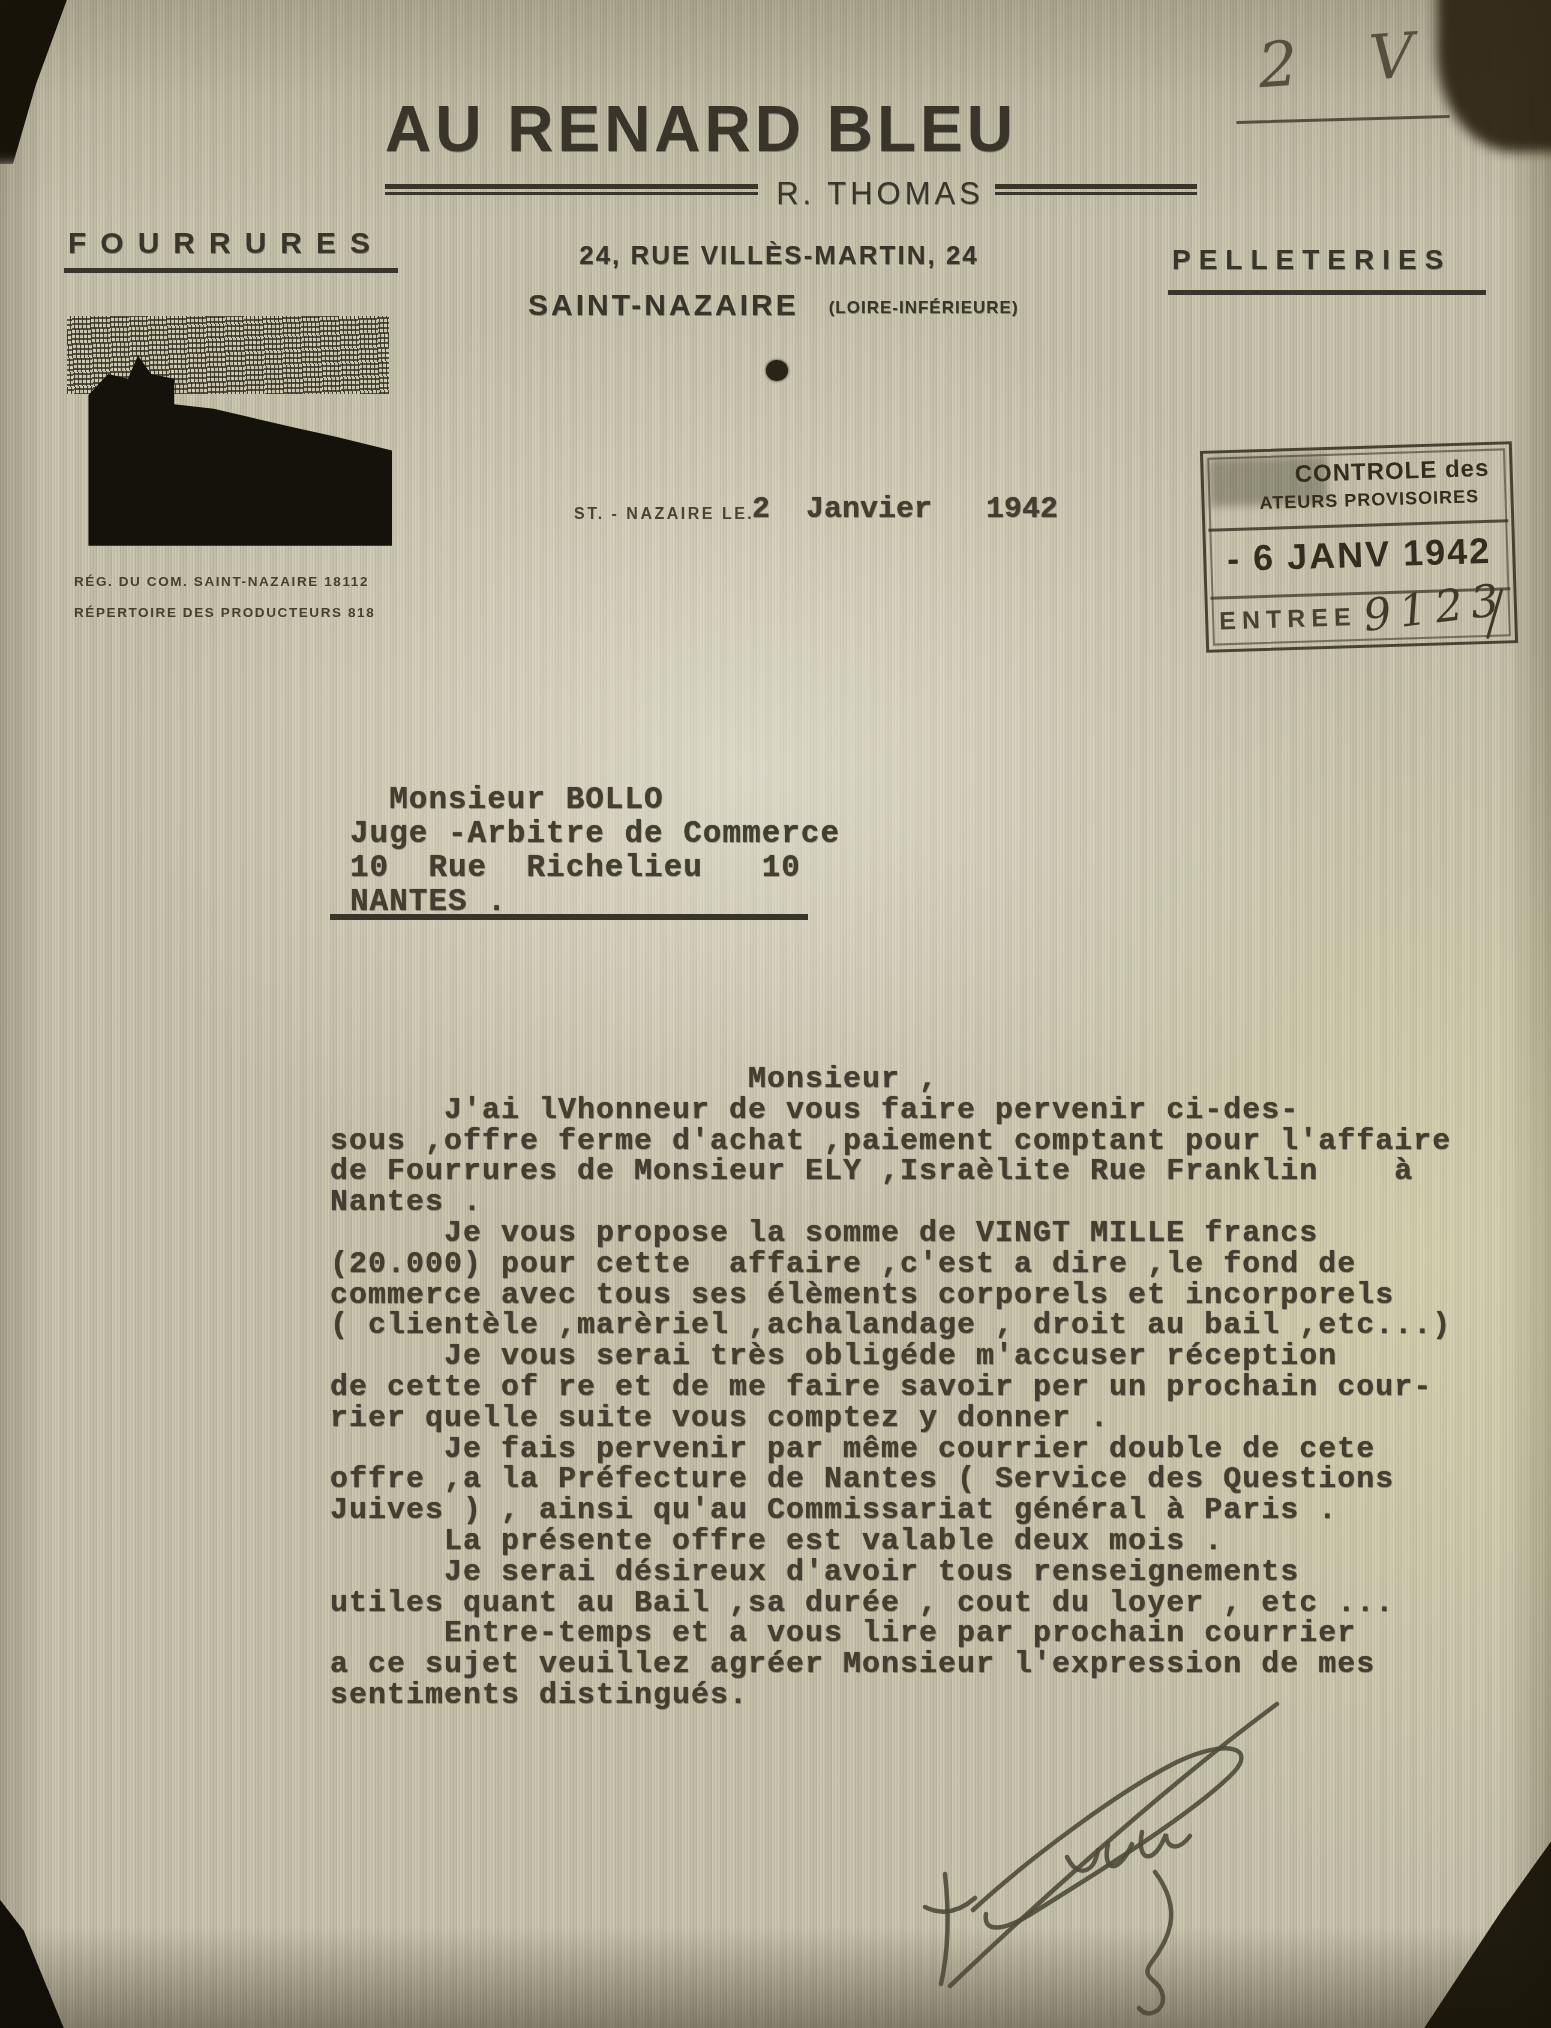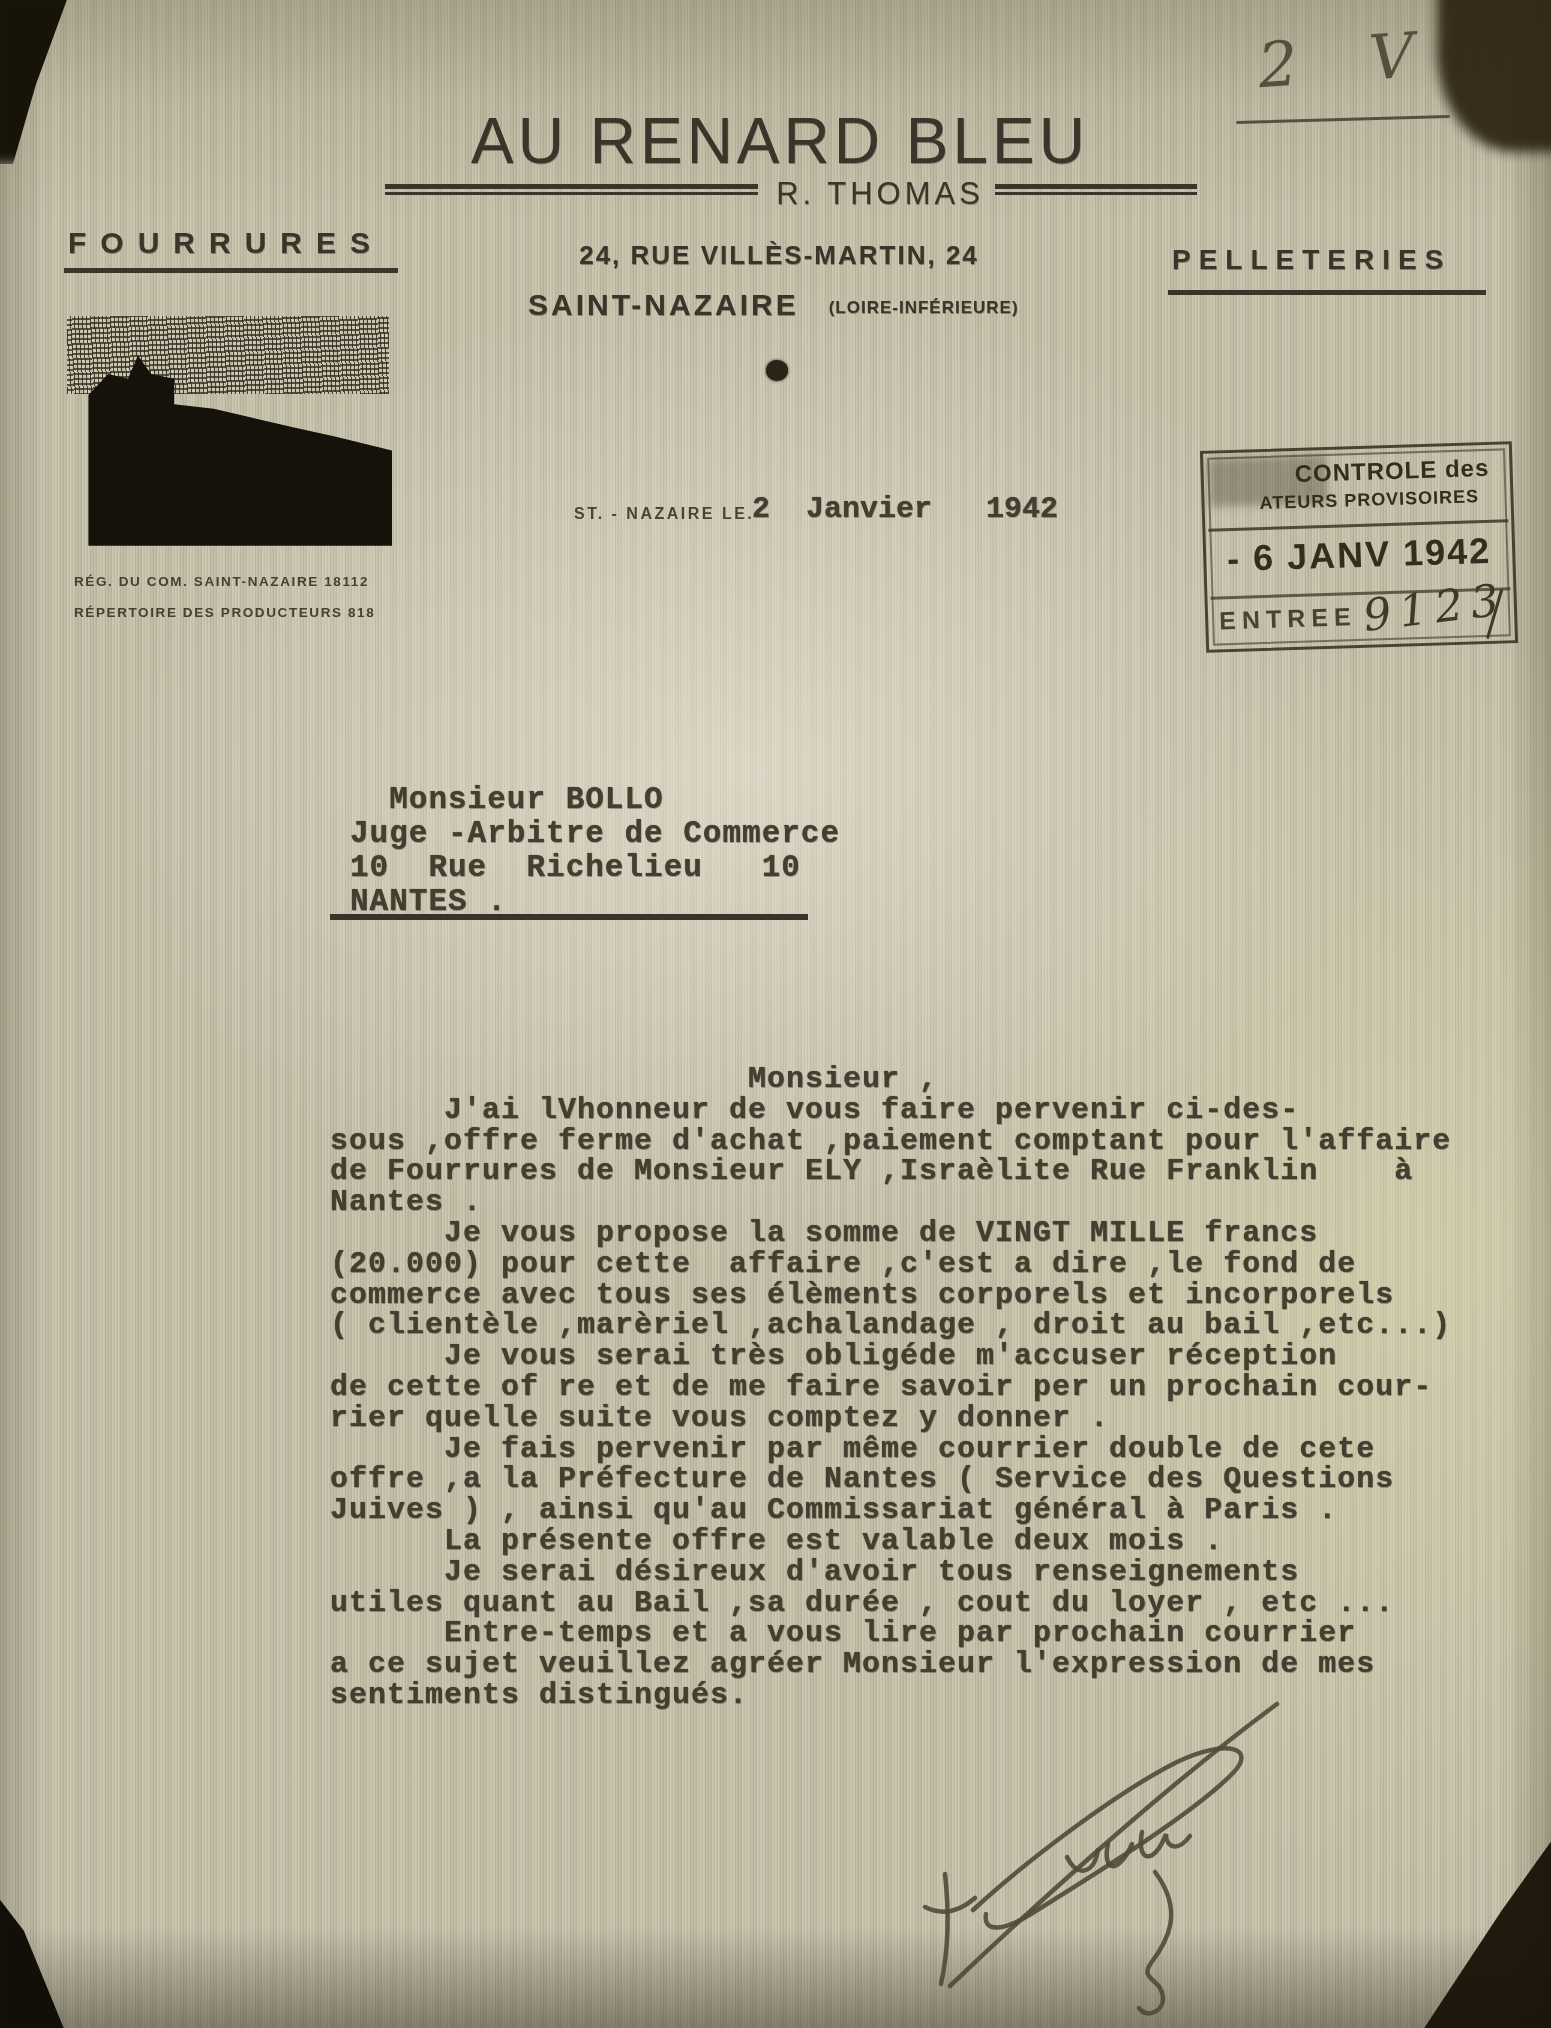--- a/index.html
+++ b/index.html
@@ -33,22 +33,22 @@
         clip-path:polygon(0 0,32% 30%,72% 100%,0 100%);}
   .c-br{right:-14px;bottom:-14px;width:150px;height:220px;background:#181207;opacity:.95;
         clip-path:polygon(100% 0,100% 100%,0 100%,58% 40%);}
   
   .folio{left:1258px;top:22px;width:210px;transform:rotate(-4deg);
          font-family:"DejaVu Serif",serif;font-style:italic;
          font-size:62px;letter-spacing:26px;color:#55503e;}
   .folio-line{left:1236px;top:118px;width:214px;height:3px;background:#55503e;
               transform:rotate(-1.6deg);border-radius:2px;}
   
-  .title{left:385px;top:104px;width:790px;text-align:center;
-         font-size:64px;font-weight:normal;letter-spacing:4px;}
+  .title{left:385px;top:92px;width:790px;text-align:left;
+         font-size:64px;font-weight:bold;letter-spacing:4px;}
   .rule2{height:11px;border-top:5px solid #3a352a;border-bottom:3px solid #3a352a;box-sizing:border-box;}
   .rule-l{left:385px;top:184px;width:373px;}
   .rule-r{left:995px;top:184px;width:202px;}
   .subtitle{left:760px;top:176px;width:240px;text-align:center;
             font-size:31px;font-weight:normal;letter-spacing:4px;}
   .fourrures{left:68px;top:226px;font-size:30px;font-weight:bold;letter-spacing:14px;}
   .u-left{left:64px;top:268px;width:334px;height:5px;background:#3a352a;}
   .pelleteries{left:1172px;top:244px;font-size:28px;font-weight:bold;letter-spacing:8px;}
   .u-right{left:1168px;top:290px;width:318px;height:5px;background:#3a352a;}
   .street{left:525px;top:240px;width:508px;text-align:center;

